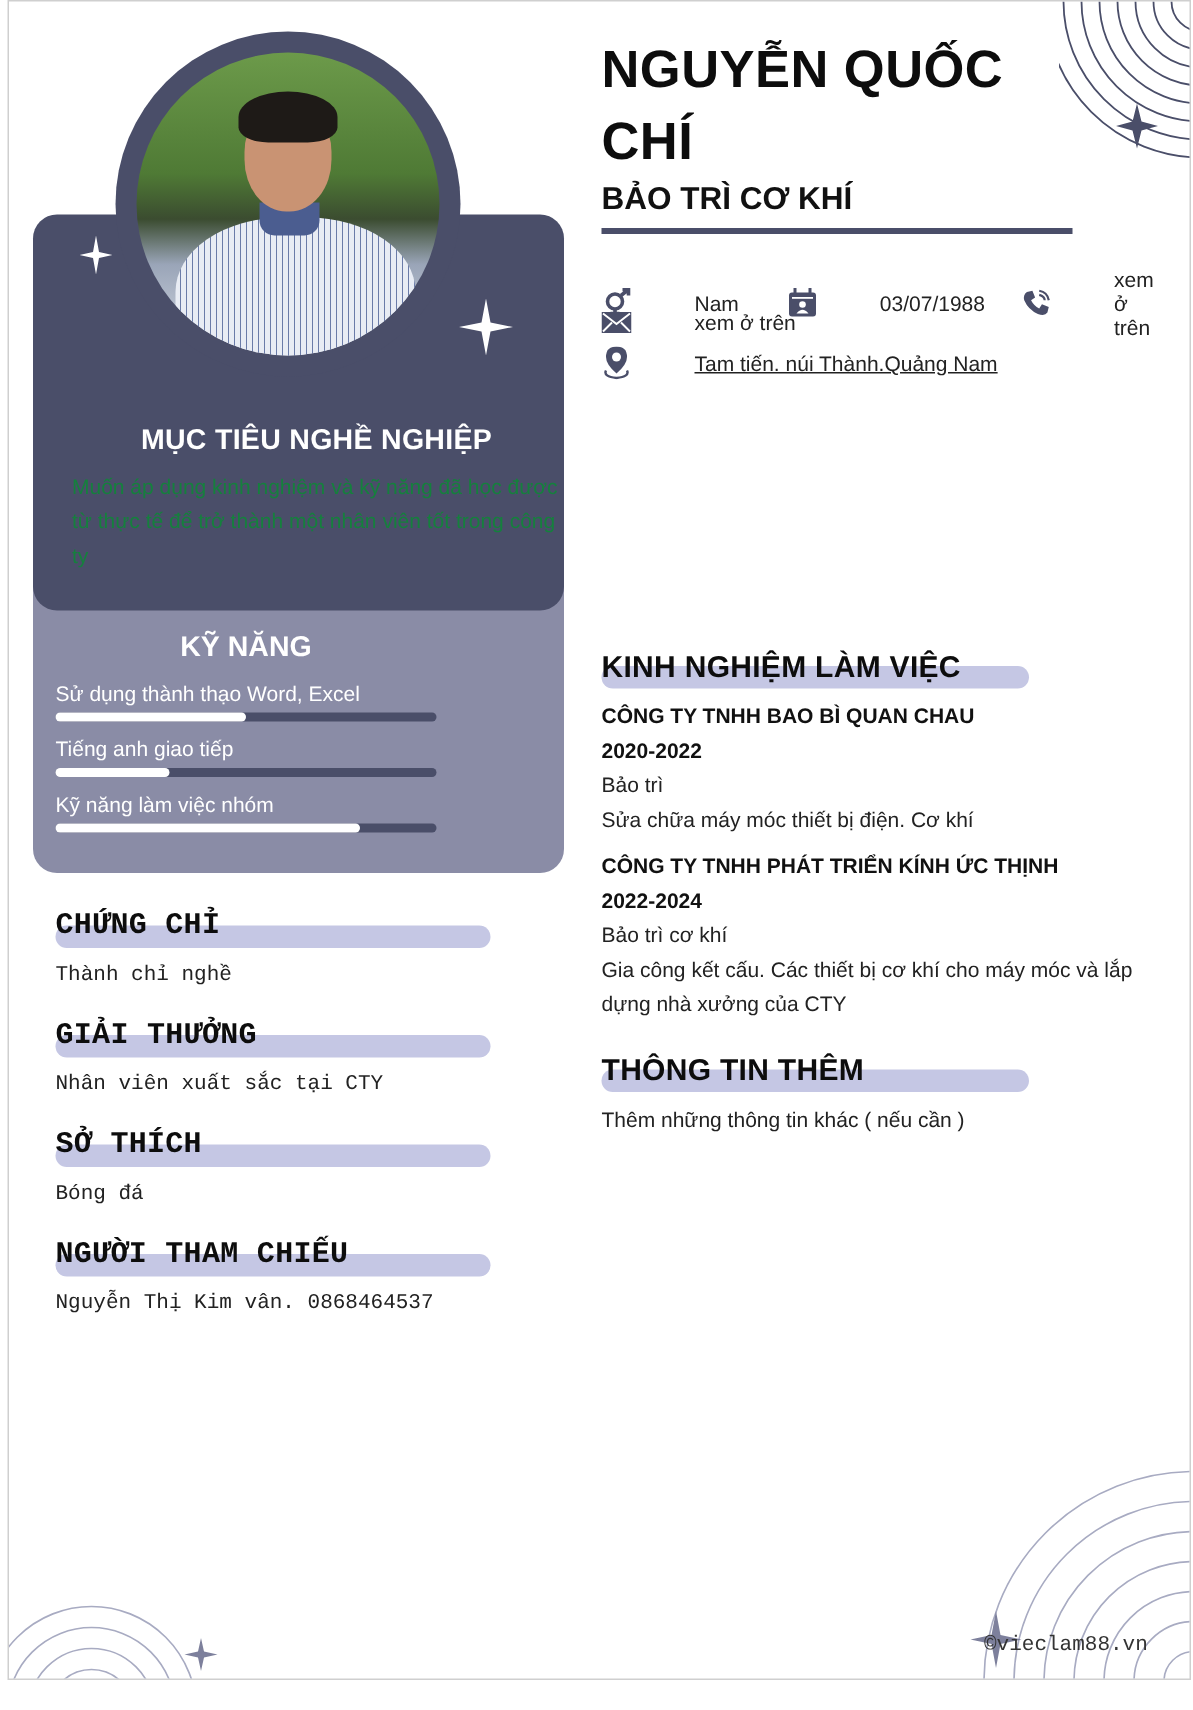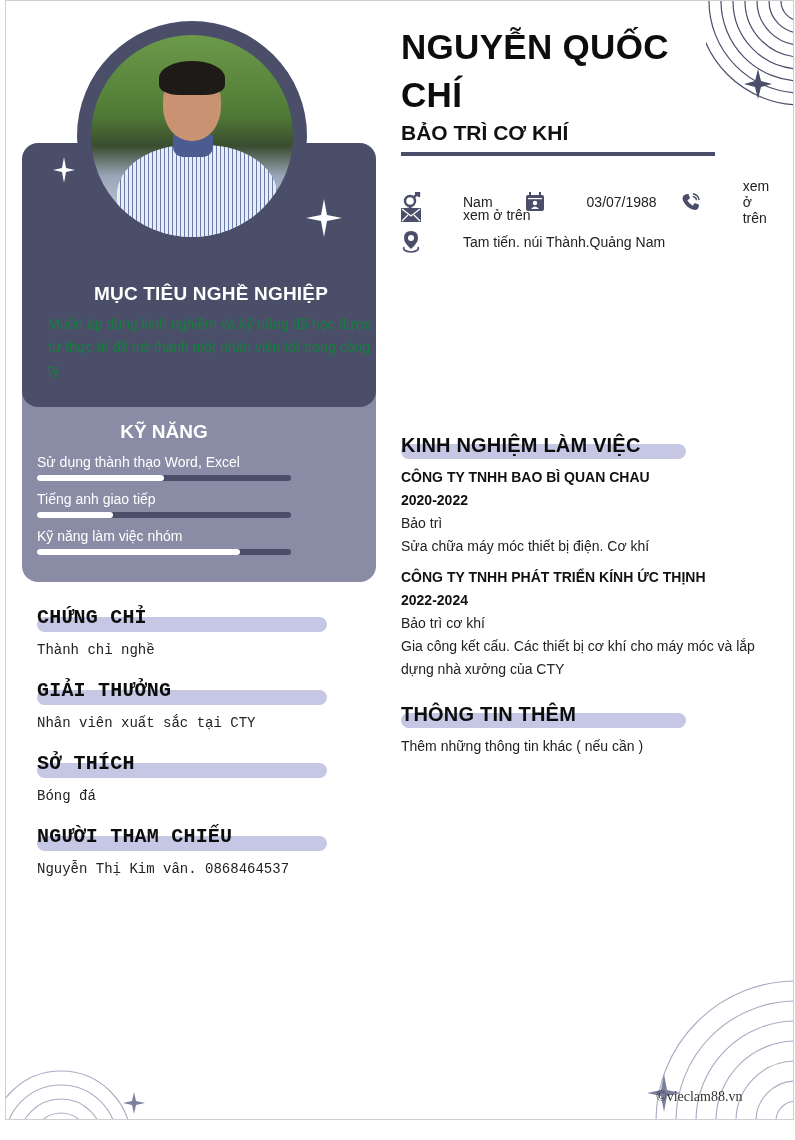--- a/index.html
+++ b/index.html
@@ -47,21 +47,21 @@
   .role-line { position: absolute; left: 395px; top: 151px; width: 314px; height: 4px; background: #4a4e69; }
 
   .contact { position: absolute; left: 395px; font-size: 14px; color: #222; display: flex; align-items: center; }
   .contact .item { display: flex; align-items: center; margin-right: 18px; gap: 32px; }
   .contact .ico { width: 20px; height: 20px; margin-right: 10px; display: inline-flex; align-items: center; justify-content: center; }
 
   .rsec { position: absolute; left: 395px; width: 370px; }
   .rsec .sec-head { width: 285px; }
   .rsec .sec-body strong { display: block; font-weight: 700; color: #111; }
 
-  .watermark { position: absolute; left: 650px; top: 1088px; font-family: Liberation Serif, serif; font-size: 14px; color: #333; z-index: 5; }
+  .watermark { position: absolute; left: 650px; top: 1088px; font-family: Liberation Mono, monospace; font-size: 14px; color: #333; z-index: 5; }
 </style>
 </head>
 <body>
 
 <div class="page">
 
   <svg class="deco" style="left:700px; top:0;" width="90" height="110" viewBox="0 0 90 110">
     <g fill="none" stroke="#4a4e69" stroke-width="1.2">
       <circle cx="95" cy="0" r="20"></circle>
       <circle cx="95" cy="0" r="32"></circle>
@@ -221,21 +221,21 @@
       <span class="ico">
         <svg width="20" height="16" viewBox="0 0 20 16">
             <rect x="0" y="1" width="20" height="14" fill="#4a4e69"></rect>
             <path d="M1 2 L10 9 L19 2 M1 14 L7 8 M19 14 L13 8" fill="none" stroke="#fff" stroke-width="1.3"></path>
           </svg>
       </span>
       <span>xem ở trên</span>
     </div>
   </div>
 
-  <div class="contact" style="top:231px;">
+  <div class="contact" style="top:231px;text-decoration:underline;">
     <div class="item">
       <span class="ico">
         <svg width="18" height="22" viewBox="0 0 18 22">
             <path d="M9 0 Q16 0 16 7 Q16 12 9 18 Q2 12 2 7 Q2 0 9 0 Z" fill="#4a4e69"></path>
             <circle cx="9" cy="7" r="3" fill="#fff"></circle>
             <path d="M2 16 Q0 20 9 21 Q18 20 16 16" fill="none" stroke="#4a4e69" stroke-width="1.6"></path>
           </svg>
       </span>
       <span>Tam tiến. núi Thành.Quảng Nam</span>
     </div>

